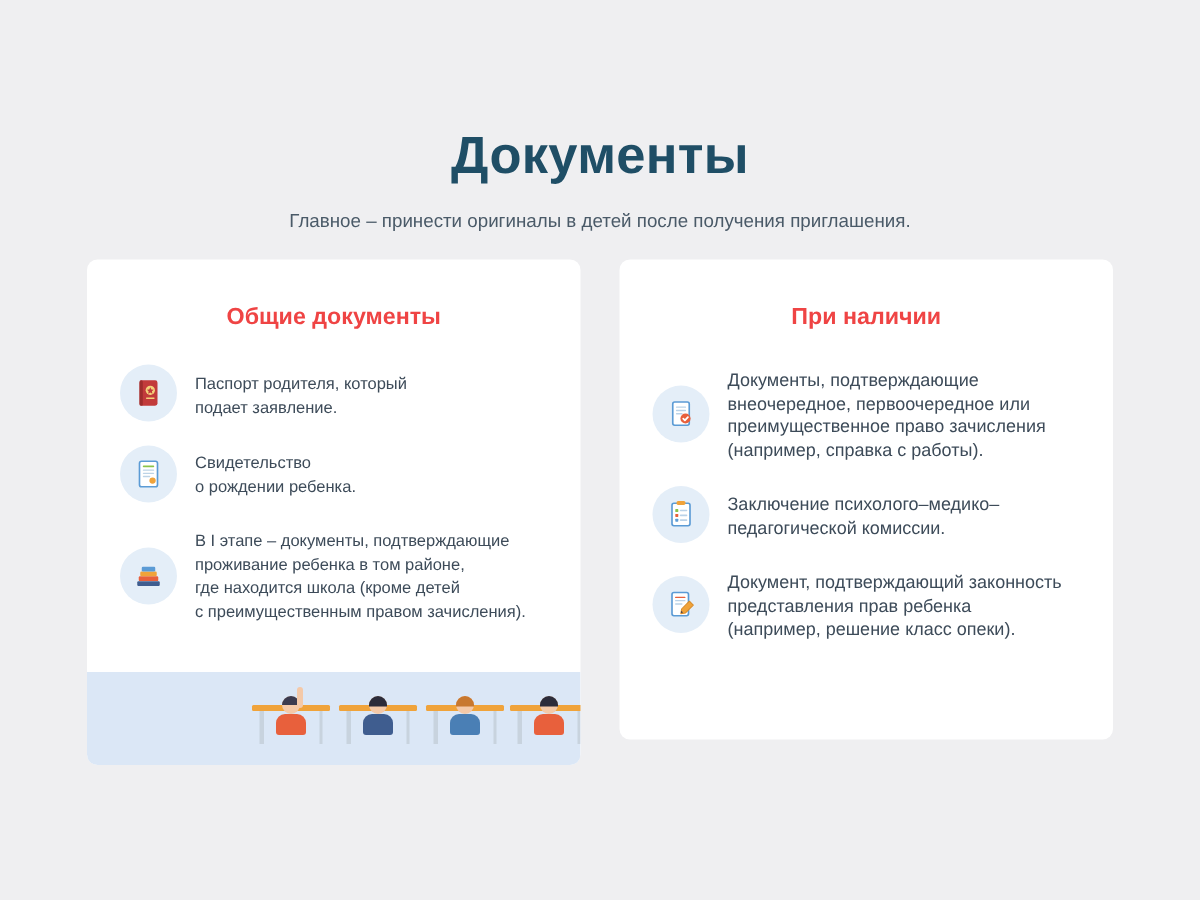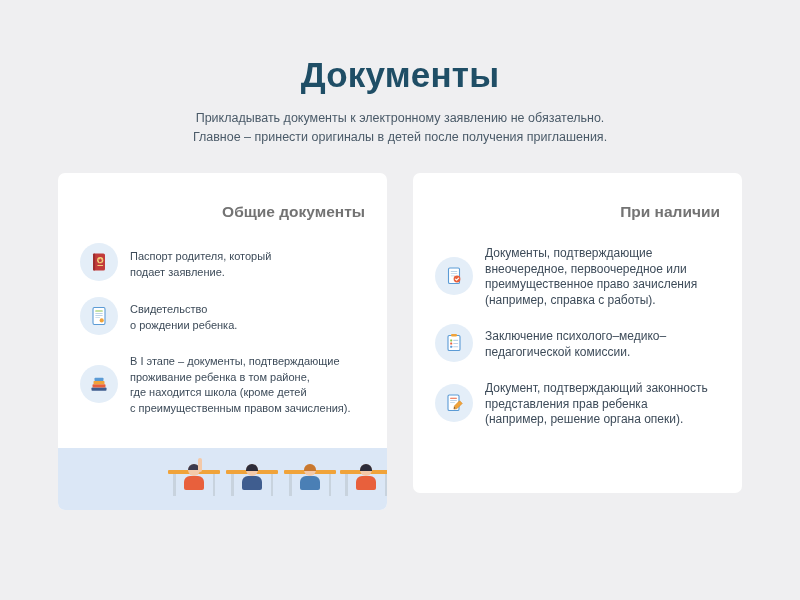--- a/index.html
+++ b/index.html
@@ -17,21 +17,21 @@
   .page {
     position: relative;
     width: 800px;
     height: 600px;
     box-sizing: border-box;
   }
 
   
   .header {
     text-align: center;
-    padding-top: 55px;
+    padding-top: 84px;
   }
   .title {
     font-size: 35px;
     font-weight: bold;
     color: #1f4e66;
     letter-spacing: 0.2px;
     margin: 0 0 14px 0;
   }
   .subtitle {
     font-size: 12.5px;
@@ -62,24 +62,24 @@
     height: 337px;
     padding: 20px 22px 0 22px;
     overflow: hidden;
   }
   .card-right {
     width: 329px;
     height: 320px;
     padding: 20px 22px 0 22px;
   }
   .card-title {
-    text-align: right;
+    text-align: center;
     font-size: 15.5px;
     font-weight: bold;
-    color: #737373;
+    color: #ef4444;
     margin: 10px 0 22px 0;
   }
 
   
   .item {
     display: flex;
     align-items: center;
     margin-bottom: 16px;
   }
   .badge {
@@ -173,21 +173,20 @@
   .ic-wrap { width: 24px; height: 24px; }
 </style>
 </head>
 <body>
 
 <div class="page">
 
   <div class="header">
     <h1 class="title">Документы</h1>
     <div class="subtitle">
-      <div>Прикладывать документы к электронному заявлению не обязательно.</div>
       <div>Главное – принести оригиналы в детей после получения приглашения.</div>
     </div>
   </div>
 
   <div class="cards">
 
     <div class="card card-left">
       <div class="card-title">Общие документы</div>
 
       <div class="item item-1">
@@ -329,18 +328,18 @@
             <rect x="6" y="4" width="11" height="15.5" rx="1.3" fill="#ffffff" stroke="#5b9bd5" stroke-width="1.1"></rect>
             <rect x="8" y="6.8" width="7" height=".9" rx=".45" fill="#e8603c"></rect>
             <rect x="8" y="9" width="7" height=".9" rx=".45" fill="#b9d2e8"></rect>
             <rect x="8" y="11.2" width="5" height=".9" rx=".45" fill="#b9d2e8"></rect>
             <path d="M17.6 9.8l2.6 2.6-5.2 5.2-3.1.5.5-3.1z" fill="#f0a33a" stroke="#d98b28" stroke-width=".7" stroke-linejoin="round"></path>
             <path d="M11.9 17.6l1.5-.3-1.2-1.2z" fill="#3b3b4f"></path>
           </svg>
         </span>
         <span class="item-text">Документ, подтверждающий законность
 представления прав ребенка
-(например, решение органа опеки).</span>
+(например, решение класс опеки).</span>
       </div>
 
     </div>
   </div>
 </div>
 
 </body></html>

